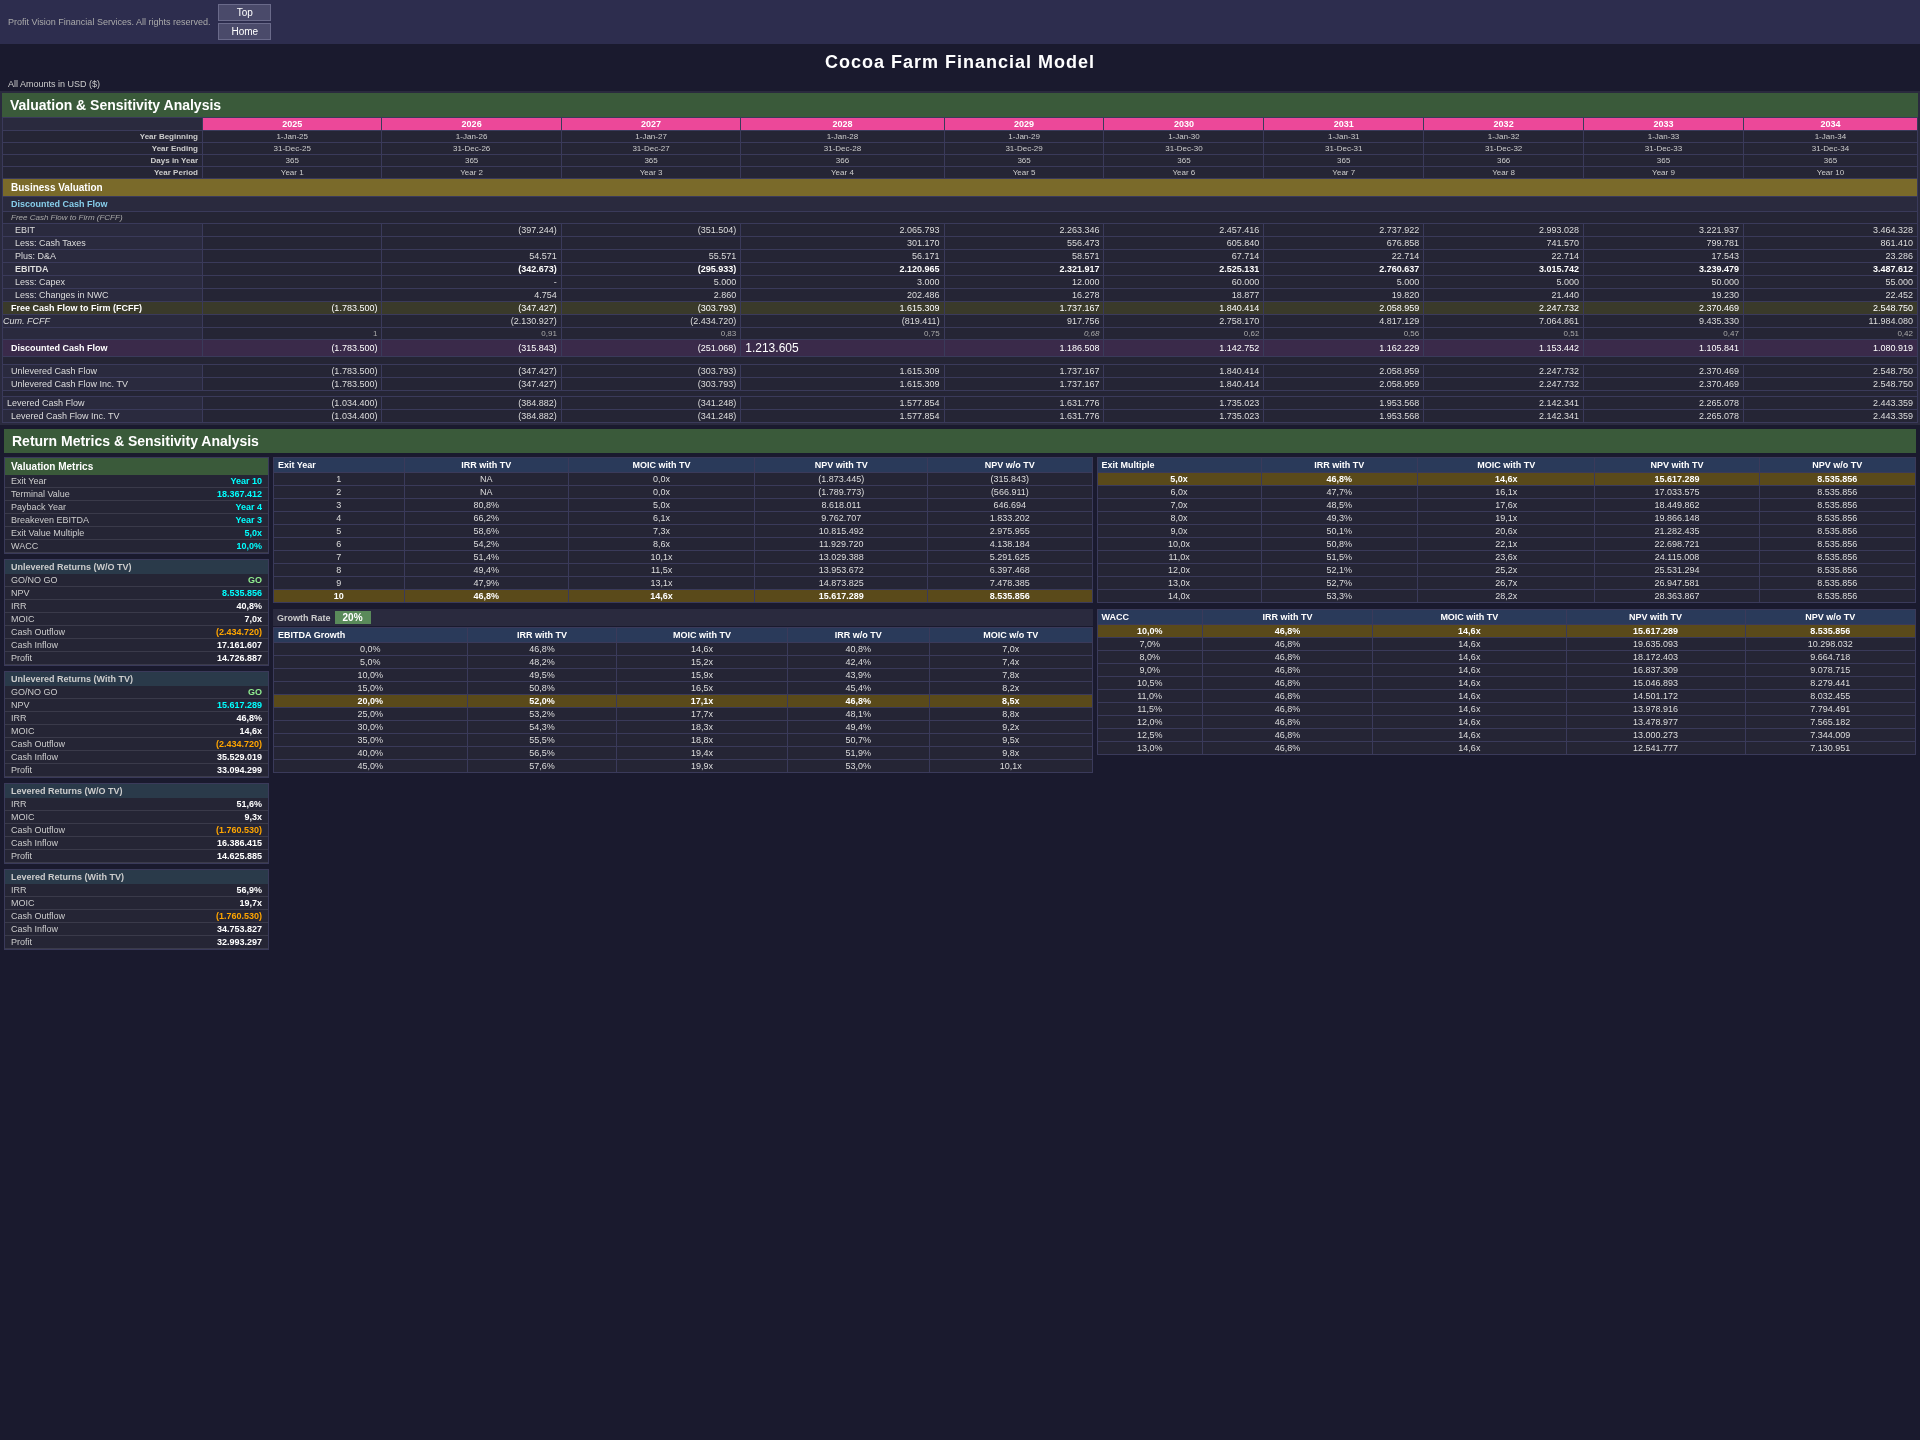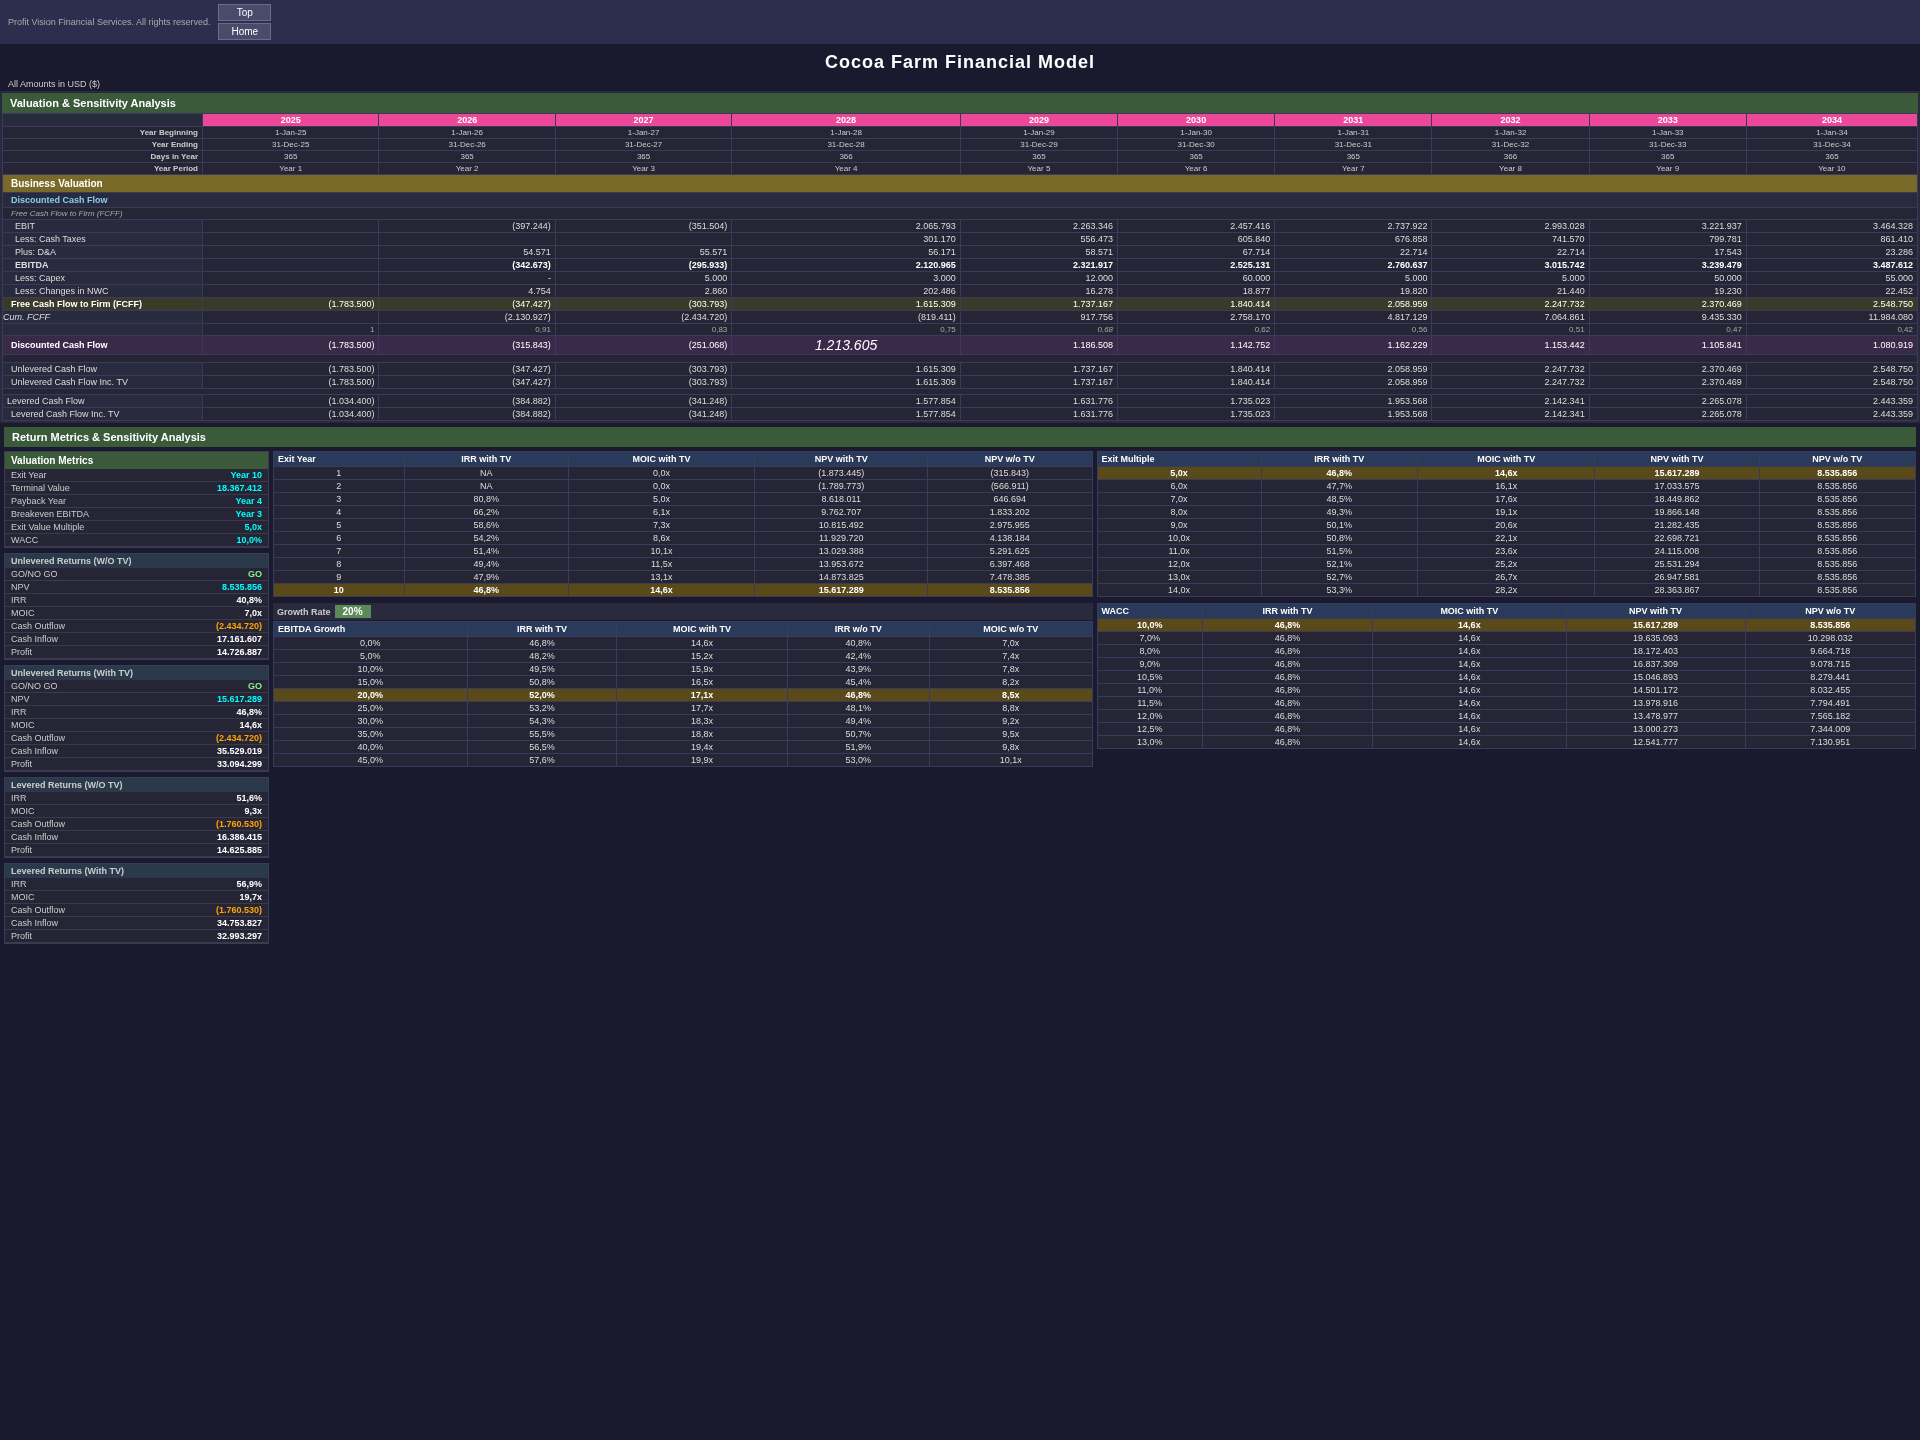--- a/index.html
+++ b/index.html
@@ -43,21 +43,21 @@
       background: #1a1a2e;
     }
     .main-content {
       background: #2a2a3e;
       padding: 2px;
     }
     .section-header {
       background: #3a5a3a;
       color: #fff;
       font-weight: bold;
-      font-size: 11px;
+      font-size: 14px;
       padding: 4px 8px;
     }
     table {
       width: 100%;
       border-collapse: collapse;
     }
     th, td {
       border: 1px solid #3a3a5a;
       padding: 1px 4px;
       font-size: 9px;
@@ -394,21 +394,21 @@
         <td class="row-data" style="color:#aaa;font-size:8px;">0,51</td>
         <td class="row-data" style="color:#aaa;font-size:8px;">0,47</td>
         <td class="row-data" style="color:#aaa;font-size:8px;">0,42</td>
       </tr>
 
       <tr style="background:#3a2a4a;">
         <td style="background:#3a2a4a;color:#fff;font-weight:bold;font-size:9px;padding-left:8px;">Discounted Cash Flow</td>
         <td style="background:#3a2a4a;color:#fff;text-align:right;font-size:9px;">(1.783.500)</td>
         <td style="background:#3a2a4a;color:#fff;text-align:right;font-size:9px;">(315.843)</td>
         <td style="background:#3a2a4a;color:#fff;text-align:right;font-size:9px;">(251.068)</td>
-        <td style="background:#3a2a4a;color:#fff;text-align:center;font-size:14px;font-style:italic;">1.213.605</td>
+        <td style="background:#3a2a4a;color:#fff;text-align:left;font-size:12px;">1.213.605</td>
         <td style="background:#3a2a4a;color:#fff;text-align:right;font-size:9px;">1.186.508</td>
         <td style="background:#3a2a4a;color:#fff;text-align:right;font-size:9px;">1.142.752</td>
         <td style="background:#3a2a4a;color:#fff;text-align:right;font-size:9px;">1.162.229</td>
         <td style="background:#3a2a4a;color:#fff;text-align:right;font-size:9px;">1.153.442</td>
         <td style="background:#3a2a4a;color:#fff;text-align:right;font-size:9px;">1.105.841</td>
         <td style="background:#3a2a4a;color:#fff;text-align:right;font-size:9px;">1.080.919</td>
       </tr>
 
       <tr>
           <td colspan="11" style="background:#252535;height:8px;"></td>

